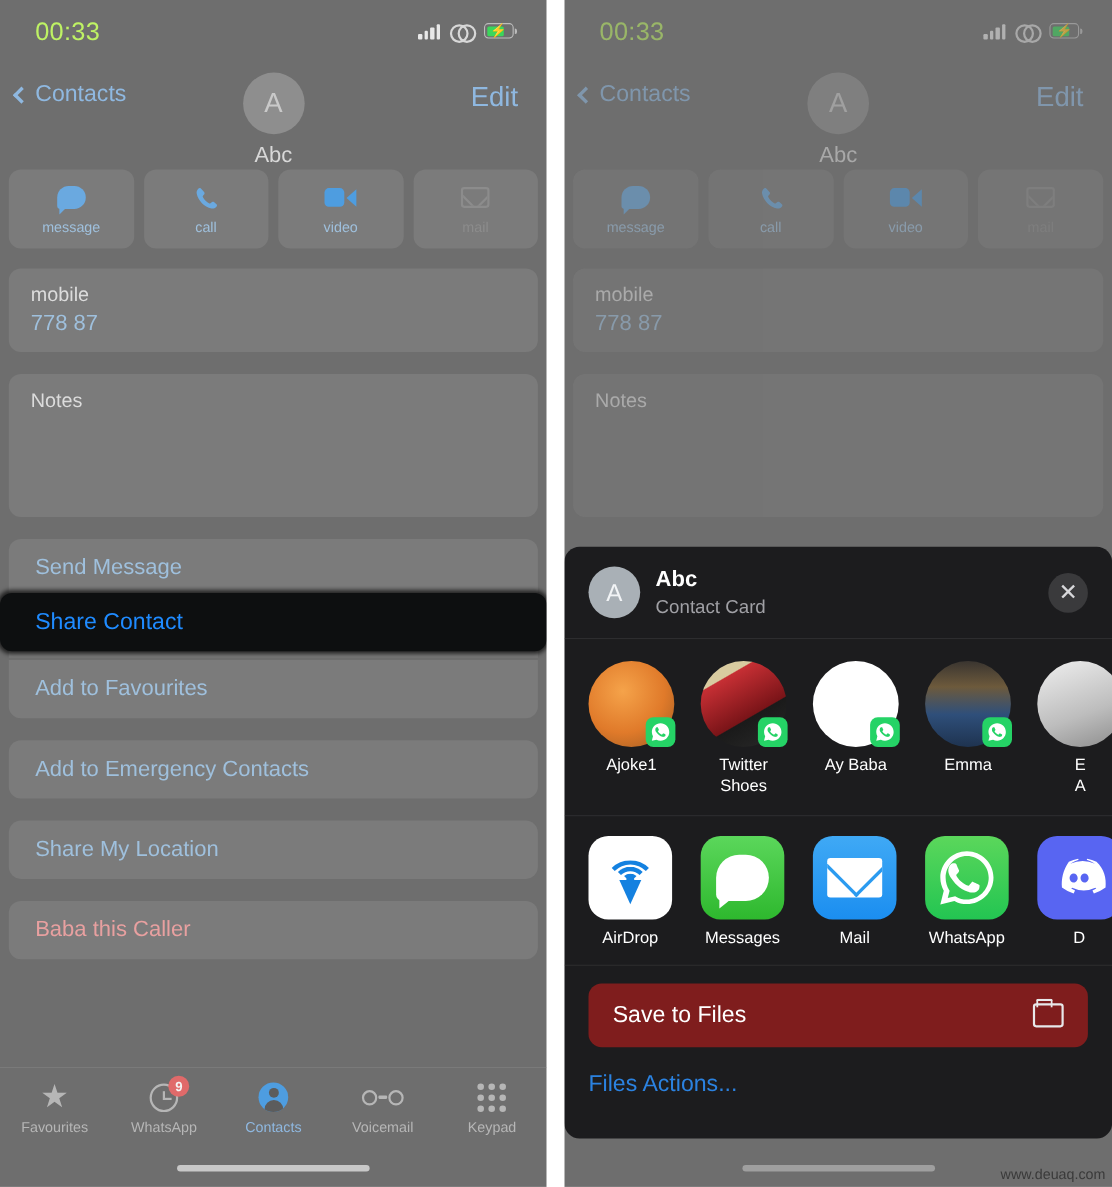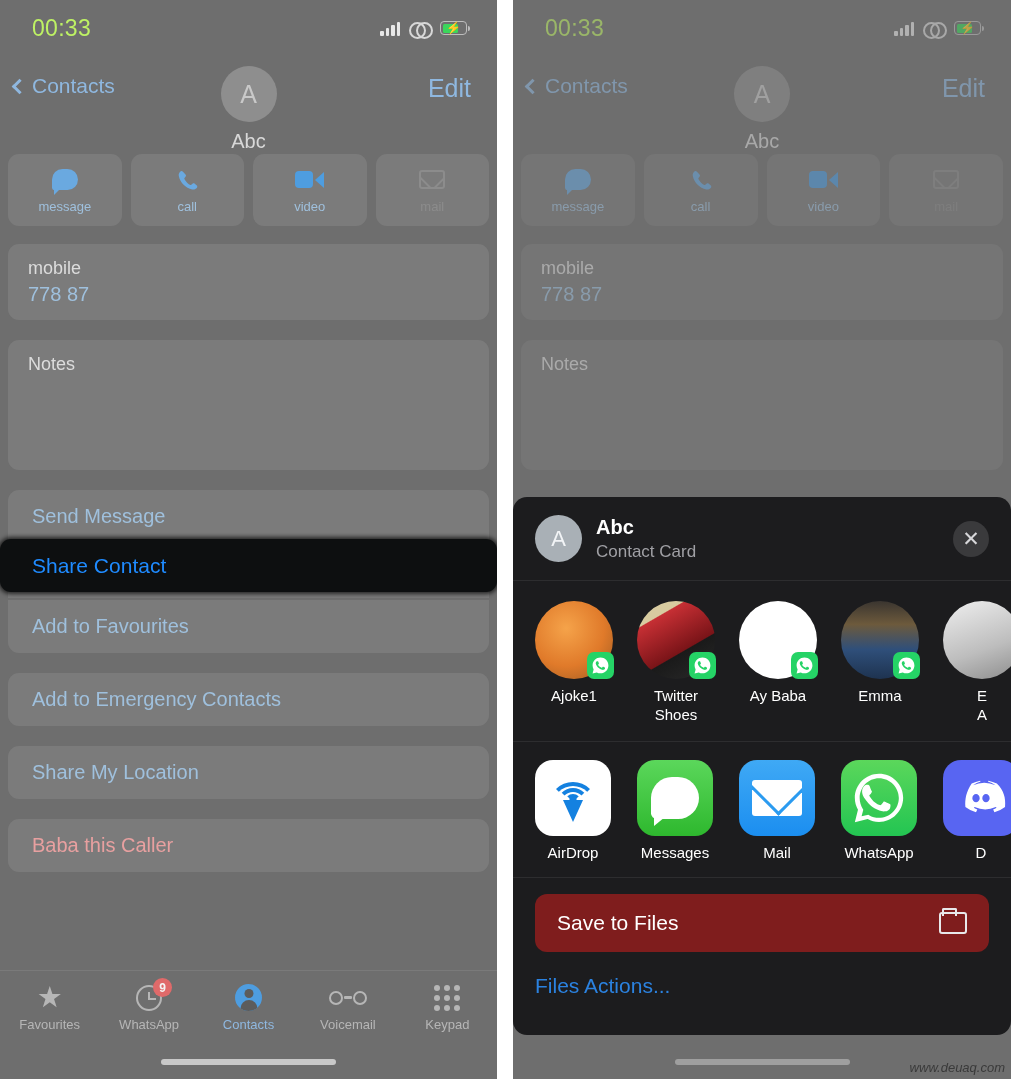--- a/index.html
+++ b/index.html
@@ -453,21 +453,20 @@
   }
   .wa-app { background: linear-gradient(#5bd75b,#23c552); }
   .disc-app { background: #5865f2; }
 
   .watermark {
     position: absolute;
     right: 6px; bottom: 4px;
     color: #3a3a3a; font-size: 13px;
     z-index: 50;
     font-family: "Liberation Sans", sans-serif;
-    font-style: italic;
   }
   .gap-white {
     position: absolute; left: 497px; top: 0;
     width: 16px; height: 1079px; background: #fff; z-index: 40;
   }
 </style>
 </head>
 <body>
 
 <div class="stage">

